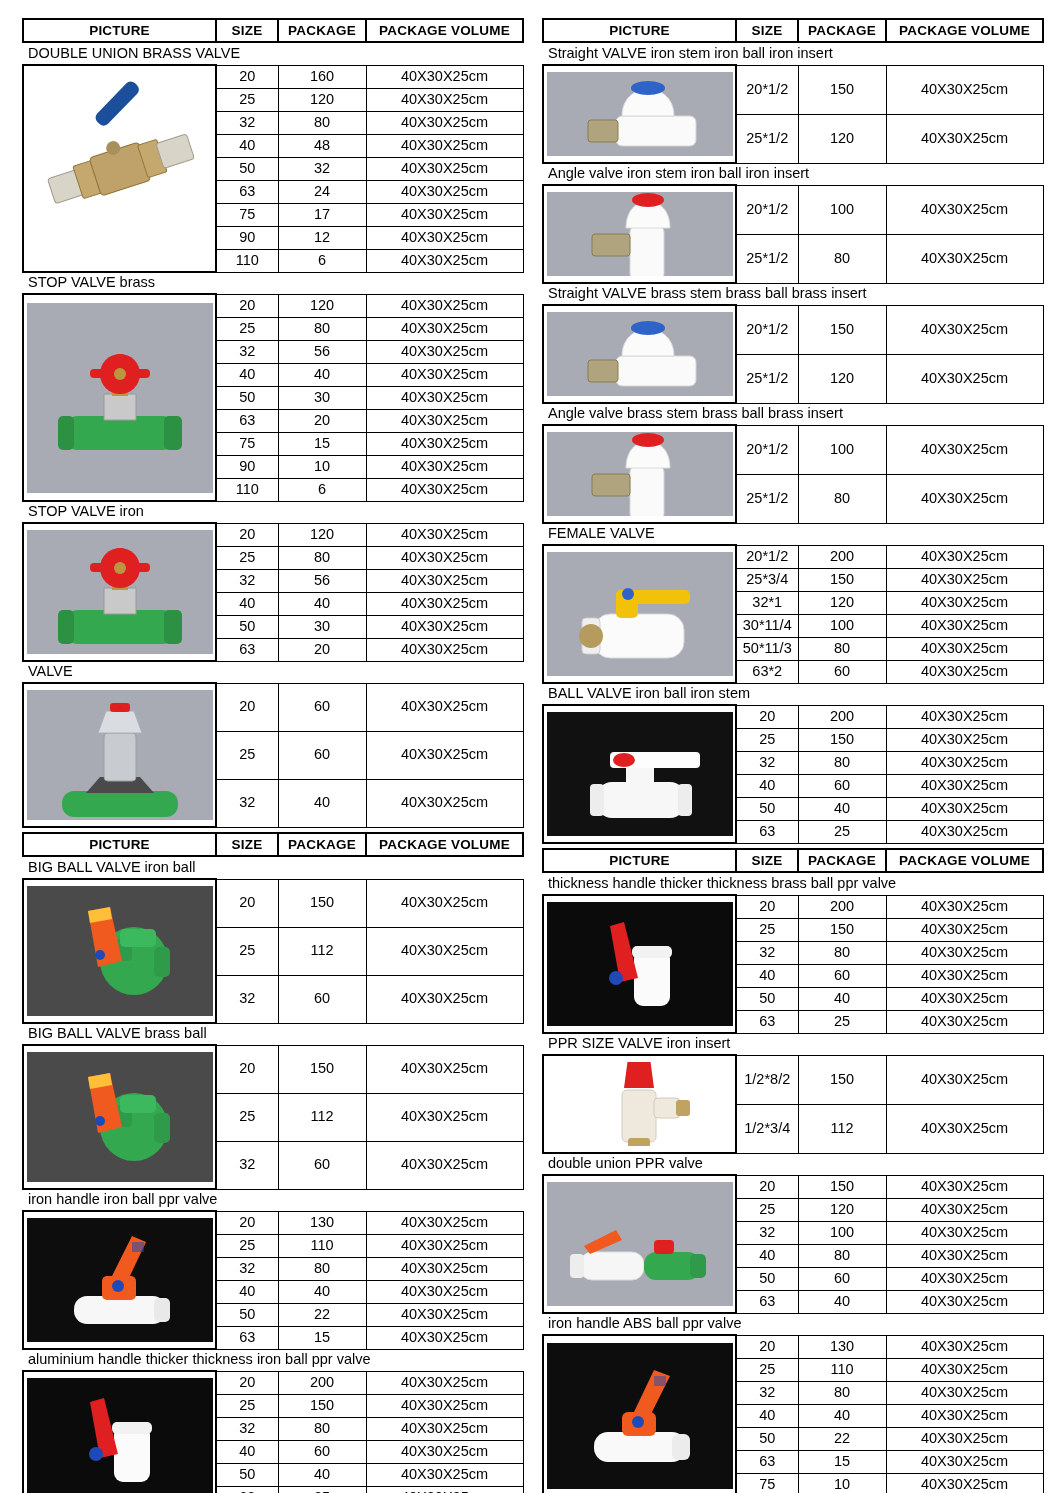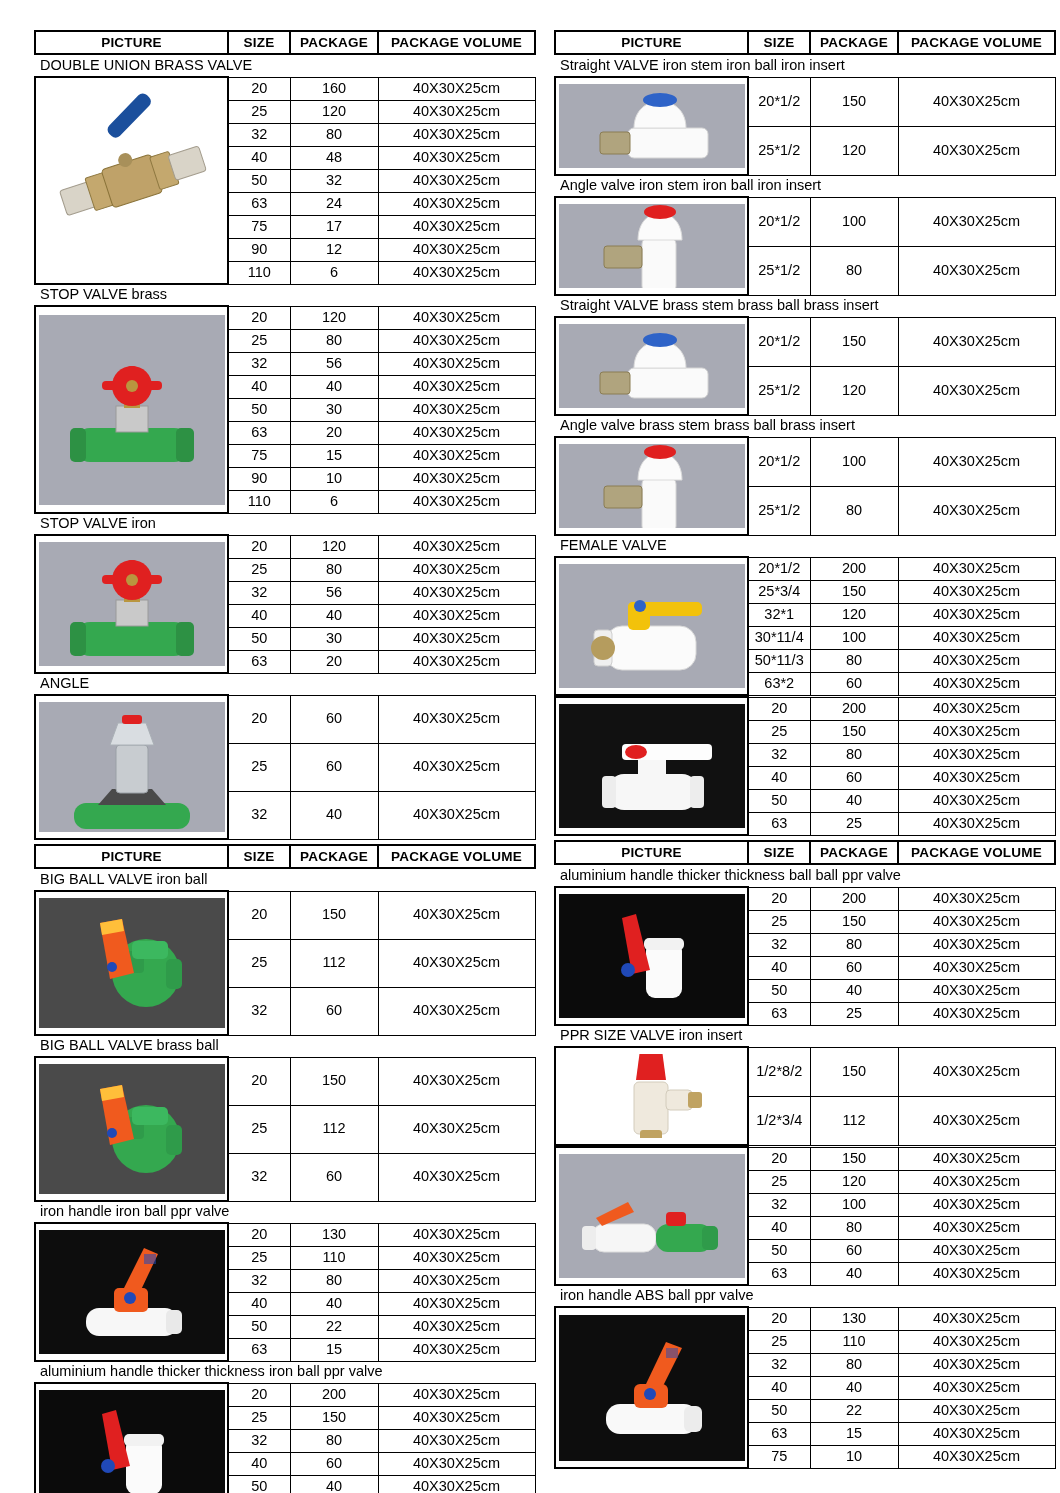--- a/index.html
+++ b/index.html
@@ -11,21 +11,21 @@
     width: 1060px;
     height: 1493px;
     font-family: "Liberation Sans", sans-serif;
     color: #000000;
     overflow: hidden;
   }
   .page {
     position: relative;
     width: 1060px;
     height: 1493px;
-    padding: 12px;
+    padding: 0;
     box-sizing: border-box;
   }
   .columns {
     display: flex;
     flex-direction: row;
     gap: 20px;
     padding: 18px 18px 0 22px;
     box-sizing: border-box;
   }
   .col {
@@ -344,21 +344,21 @@
                 </tr>
                 <tr>
                   <td class="sz" style="height:22px">63</td>
                   <td class="pk">20</td>
                   <td class="vol">40X30X25cm</td>
                 </tr>
               </tbody>
             </table>
           </div>
           <div class="block">
-            <div class="caption">ANGLE</div>
+            <div class="caption">VALVE</div>
             <table class="data">
               <colgroup>
                 <col class="c-pic">
                 <col class="c-sz">
                 <col class="c-pk">
                 <col class="c-vol">
               </colgroup>
               <tbody>
                 <tr>
                   <td class="pic" rowspan="3" style="height:138px">
@@ -830,20 +830,21 @@
                 </tr>
                 <tr>
                   <td class="sz" style="height:22px">63*2</td>
                   <td class="pk">60</td>
                   <td class="vol">40X30X25cm</td>
                 </tr>
               </tbody>
             </table>
           </div>
           <div class="block">
+            <div class="caption">BALL VALVE iron ball iron stem</div>
             <table class="data">
               <colgroup>
                 <col class="c-pic">
                 <col class="c-sz">
                 <col class="c-pk">
                 <col class="c-vol">
               </colgroup>
               <tbody>
                 <tr>
                   <td class="pic" rowspan="6" style="height:132px">
@@ -906,21 +907,21 @@
             <tbody>
               <tr>
                 <td>PICTURE</td>
                 <td>SIZE</td>
                 <td>PACKAGE</td>
                 <td>PACKAGE VOLUME</td>
               </tr>
             </tbody>
           </table>
           <div class="block">
-            <div class="caption">aluminium handle thicker thickness ball ball ppr valve</div>
+            <div class="caption">thickness handle thicker thickness brass ball ppr valve</div>
             <table class="data">
               <colgroup>
                 <col class="c-pic">
                 <col class="c-sz">
                 <col class="c-pk">
                 <col class="c-vol">
               </colgroup>
               <tbody>
                 <tr>
                   <td class="pic" rowspan="6" style="height:132px">
@@ -1000,20 +1001,21 @@
                 </tr>
                 <tr>
                   <td class="sz" style="height:46px">1/2*3/4</td>
                   <td class="pk">112</td>
                   <td class="vol">40X30X25cm</td>
                 </tr>
               </tbody>
             </table>
           </div>
           <div class="block">
+            <div class="caption">double union PPR valve</div>
             <table class="data">
               <colgroup>
                 <col class="c-pic">
                 <col class="c-sz">
                 <col class="c-pk">
                 <col class="c-vol">
               </colgroup>
               <tbody>
                 <tr>
                   <td class="pic" rowspan="6" style="height:132px">

